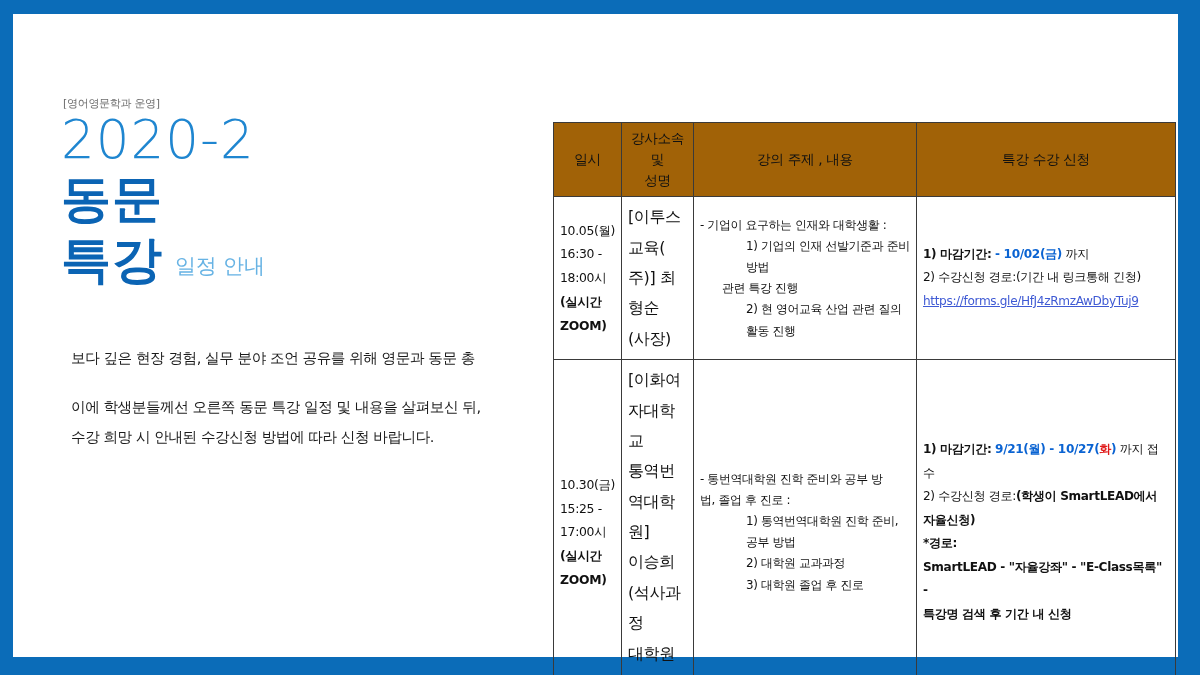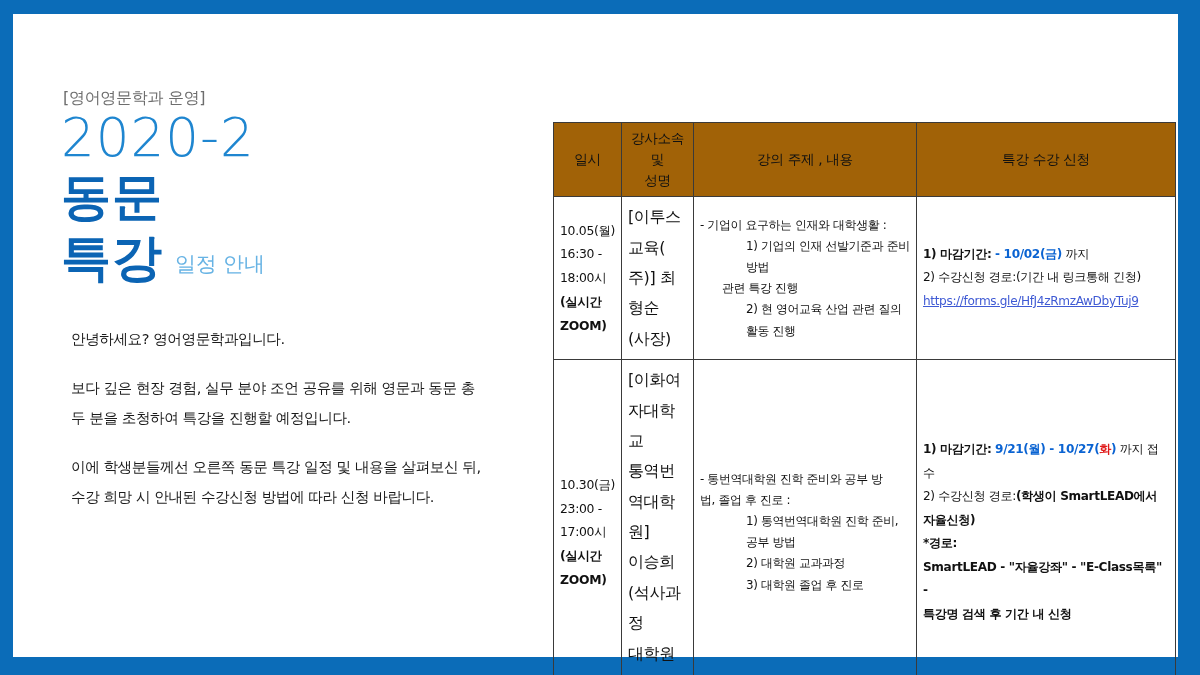--- a/index.html
+++ b/index.html
@@ -30,24 +30,24 @@
   }
 
   
   .left-col {
     position: absolute;
     left: 47px;
     top: 74px;
     width: 440px;
   }
   .dept-tag {
-    font-size: 16px;
+    font-size: 11px;
     color: #6d6d6d;
     letter-spacing: -0.3px;
-    margin: 0 0 2px 3px;
+    margin: 8px 0 2px 3px;
     font-weight: 400;
   }
   .year-line {
     font-size: 53px;
     line-height: 1.02;
     color: #1f86d0;
     font-weight: 300;
     letter-spacing: 1px;
     margin: 0 0 0 1px;
   }
@@ -191,23 +191,21 @@
       <div class="dept-tag">[영어영문학과 운영]</div>
       <div class="year-line">2020-2</div>
       <div class="big-title">동문</div>
       <div class="title-row2">
         <div class="big-title">특강</div>
         <div class="subtitle">일정 안내</div>
       </div>
     </div>
 
     <div class="body-copy">
-      <p>안녕하세요? 영어영문학과입니다.</p>
       <p class="gap">보다 깊은 현장 경험, 실무 분야 조언 공유를 위해 영문과 동문 총</p>
-      <p>두 분을 초청하여 특강을 진행할 예정입니다.</p>
       <p class="gap">이에 학생분들께선 오른쪽 동문 특강 일정 및 내용을 살펴보신 뒤,</p>
       <p>수강 희망 시 안내된 수강신청 방법에 따라 신청 바랍니다.</p>
     </div>
 
     <div class="schedule-wrap">
       <table class="schedule">
         <colgroup>
           <col class="c-date">
             <col class="c-who">
             <col class="c-topic">
@@ -248,21 +246,21 @@
             <td class="cell-apply">
               <span class="ln"><span class="bold">1) 마감기간:</span> <span class="accent-blue">- 10/02(금)</span> <span>까지</span></span>
               <span class="ln">2) 수강신청 경로:(기간 내 링크통해 긴청)</span>
               <span class="ln link">https://forms.gle/HfJ4zRmzAwDbyTuj9</span>
             </td>
           </tr>
 
           <tr class="row2">
             <td class="cell-date">
               <span>10.30(금)</span><br>
-              <span>23:00 -</span><br>
+              <span>15:25 -</span><br>
               <span>17:00시</span><br>
               <span class="zoom-note">(실시간</span><br>
               <span class="zoom-note">ZOOM)</span>
             </td>
             <td class="cell-who">
               <span>[이화여자대학</span><br>
               <span>교</span><br>
               <span>통역번역대학</span><br>
               <span>원]</span><br>
               <span>이승희</span><br>

